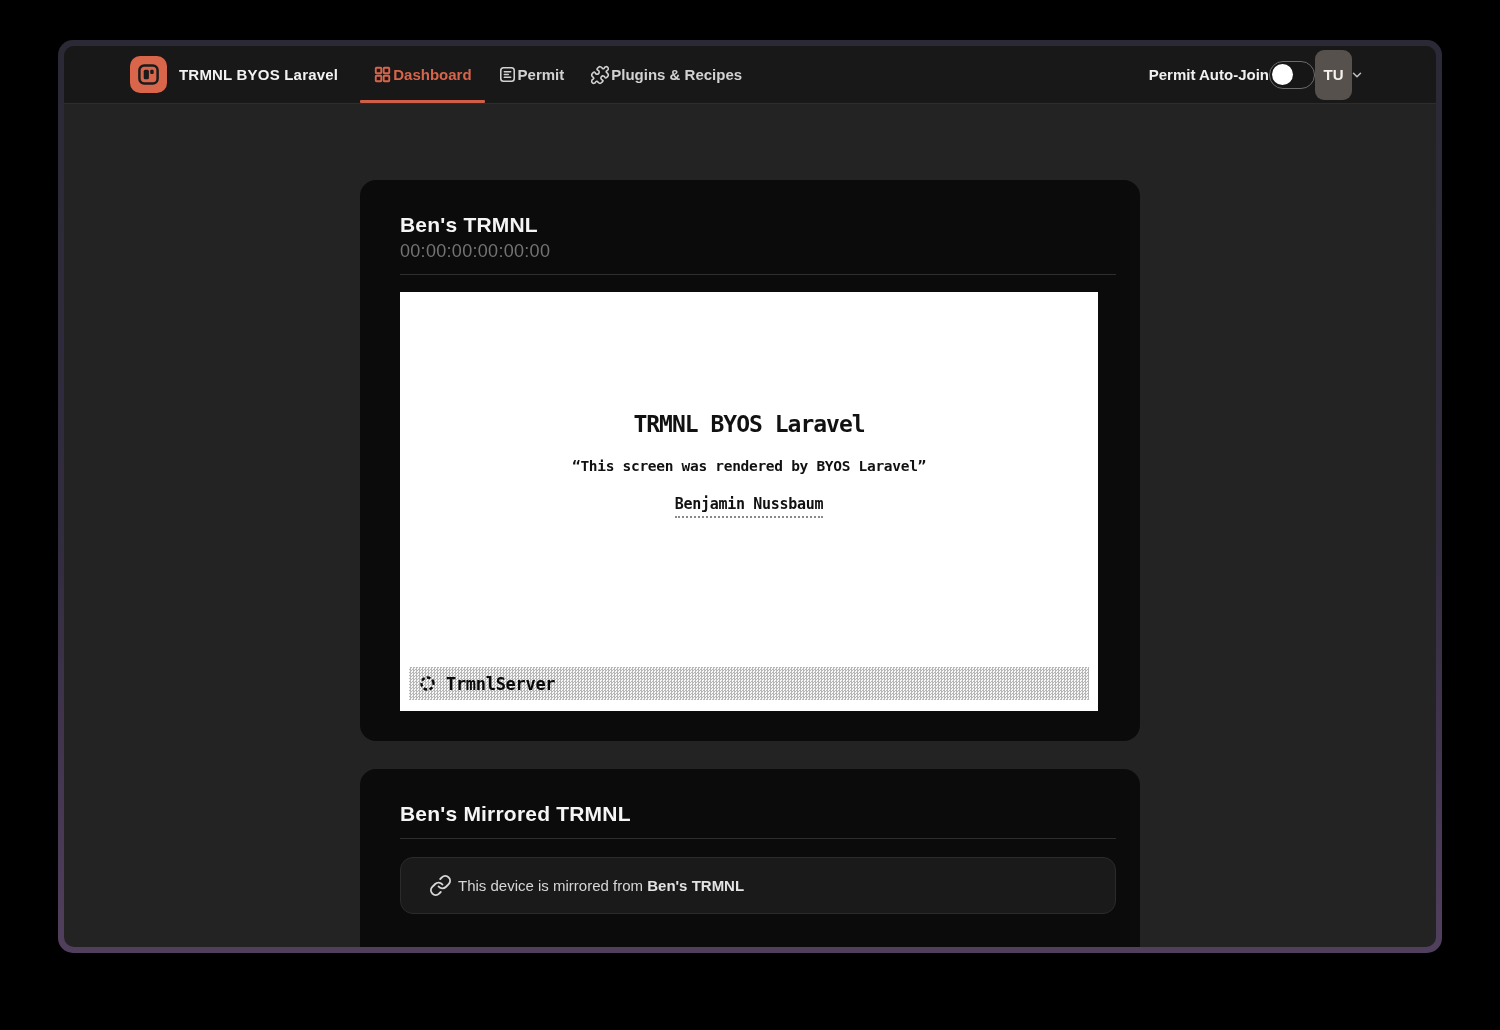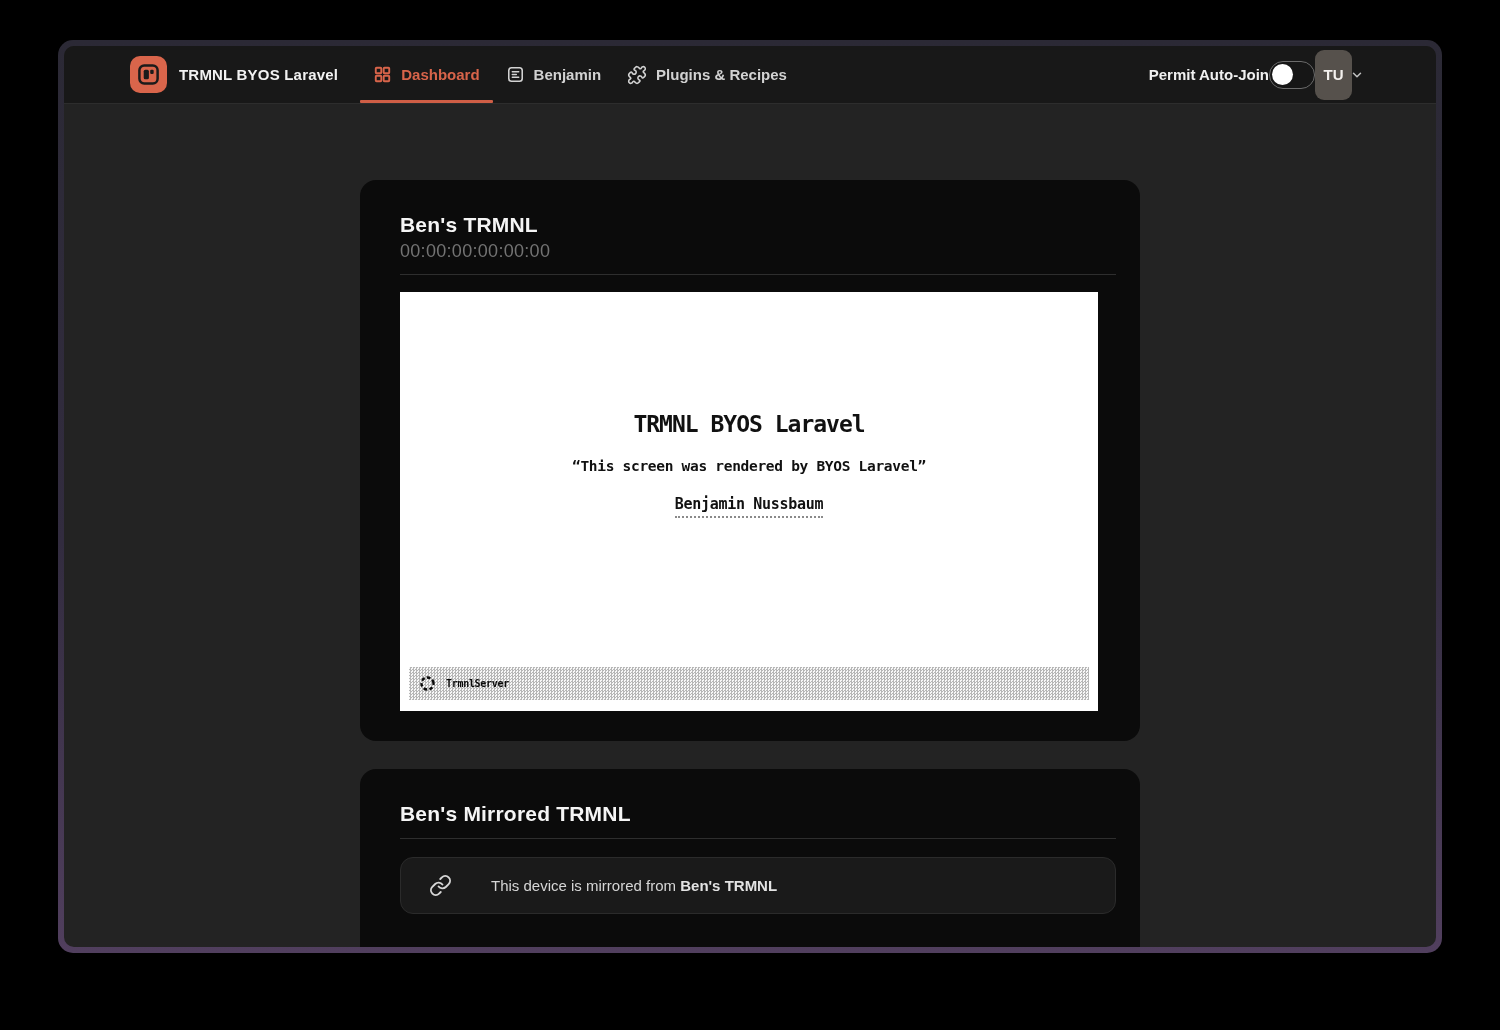--- a/index.html
+++ b/index.html
@@ -32,21 +32,21 @@
   .logo-badge {
     width: 37px; height: 37px; border-radius: 10px;
     background: #d9654b;
     display: flex; align-items: center; justify-content: center;
   }
   .brand-title { color: #f2f2f2; font-size: 15px; font-weight: 700; letter-spacing: .2px; white-space: nowrap; }
 
   .tabs { display: flex; align-items: stretch; }
   .tab {
     position: relative;
-    display: flex; align-items: center; gap: 9px;
+    display: flex; align-items: center; gap: 1px;
     padding: 0 13px; cursor: pointer;
     color: #d2d2d2; font-size: 15px; font-weight: 600; white-space: nowrap;
   }
   .tab svg { display: block; }
   .tab.active { color: #d8644a; }
   .tab.active::after {
     content: ""; position: absolute; left: 0; right: 0; bottom: 0;
     height: 3px; background: #cf5e46; border-radius: 1px;
   }
 
@@ -102,27 +102,27 @@
     font-size: 15px; font-weight: 700; letter-spacing: -0.3px; white-space: nowrap;
     padding-bottom: 3px;
     border-bottom: 2px dotted #8a8a8a;
   }
   .server-badge {
     position: absolute; left: 9px; right: 9px; bottom: 11px; height: 33px;
     background-image: conic-gradient(#b6b6b6 25%, #f7f7f7 0 50%, #b6b6b6 0 75%, #f7f7f7 0);
     background-size: 3px 3px;
     display: flex; align-items: center; gap: 10px; padding-left: 10px;
   }
-  .badge-label { color: #0a0a0a; font-size: 10px; font-weight: 700; letter-spacing: -0.3px; }
+  .badge-label { color: #0a0a0a; font-size: 17px; font-weight: 700; letter-spacing: -0.3px; }
 
   
   .mirror-notice {
     margin-top: 18px; height: 57px;
     border-radius: 13px; background: #1a1a1a; border: 1px solid #2b2b2b;
-    display: flex; align-items: center; gap: 39px; padding: 0 28px;
+    display: flex; align-items: center; gap: 6px; padding: 0 28px;
   }
   .mirror-text { color: #d6d6d6; font-size: 15px; }
   .mirror-text b { font-weight: 700; color: #e3e3e3; }
 </style>
 </head>
 <body>
 
 <div class="window-frame">
   <div class="window">
 
@@ -153,21 +153,21 @@
 
         <div class="tab">
           <span>
             <svg width="19" height="19" viewBox="0 0 24 24" fill="none" stroke="#d2d2d2" stroke-width="2" stroke-linecap="round">
               <rect x="3.5" y="3.5" width="17" height="17" rx="3.5"></rect>
               <line x1="8" y1="8.6" x2="16" y2="8.6"></line>
               <line x1="8" y1="12" x2="13" y2="12"></line>
               <line x1="8" y1="15.4" x2="16" y2="15.4"></line>
             </svg>
           </span>
-          <span>Benjamin</span>
+          <span>Permit</span>
         </div>
 
         <div class="tab">
           <span>
             <svg width="20" height="20" viewBox="0 0 24 24" fill="none" stroke="#d2d2d2" stroke-width="1.9" stroke-linejoin="round">
               <path d="M19.44 7.85c-.05.32.06.65.29.88l1.57 1.57c.47.47.7 1.09.7 1.7s-.23 1.23-.7 1.7l-1.61 1.61a.98.98 0 0 1-.84.28c-.47-.07-.8-.48-.97-.93a2.5 2.5 0 1 0-3.21 3.21c.45.17.85.5.93.97a.98.98 0 0 1-.28.84l-1.61 1.61a2.4 2.4 0 0 1-1.7.71 2.4 2.4 0 0 1-1.7-.71l-1.57-1.57a1.03 1.03 0 0 0-.88-.29c-.49.07-.84.5-1.02.97a2.5 2.5 0 1 1-3.24-3.24c.46-.18.89-.53.97-1.02a1.03 1.03 0 0 0-.29-.88l-1.57-1.57A2.4 2.4 0 0 1 2 12c0-.62.24-1.23.71-1.7L4.23 8.77c.24-.24.58-.35.92-.3.52.08.88.53 1.07 1.01a2.5 2.5 0 1 0 3.26-3.26c-.48-.2-.93-.56-1.01-1.07-.05-.34.06-.68.3-.92l1.53-1.53A2.4 2.4 0 0 1 12 2c.62 0 1.23.24 1.7.71l1.57 1.57c.23.23.56.34.88.29.49-.07.84-.5 1.02-.97a2.5 2.5 0 1 1 3.24 3.24c-.46.18-.89.53-.97 1.01Z"></path>
             </svg>
           </span>
           <span>Plugins &amp; Recipes</span>
         </div>

